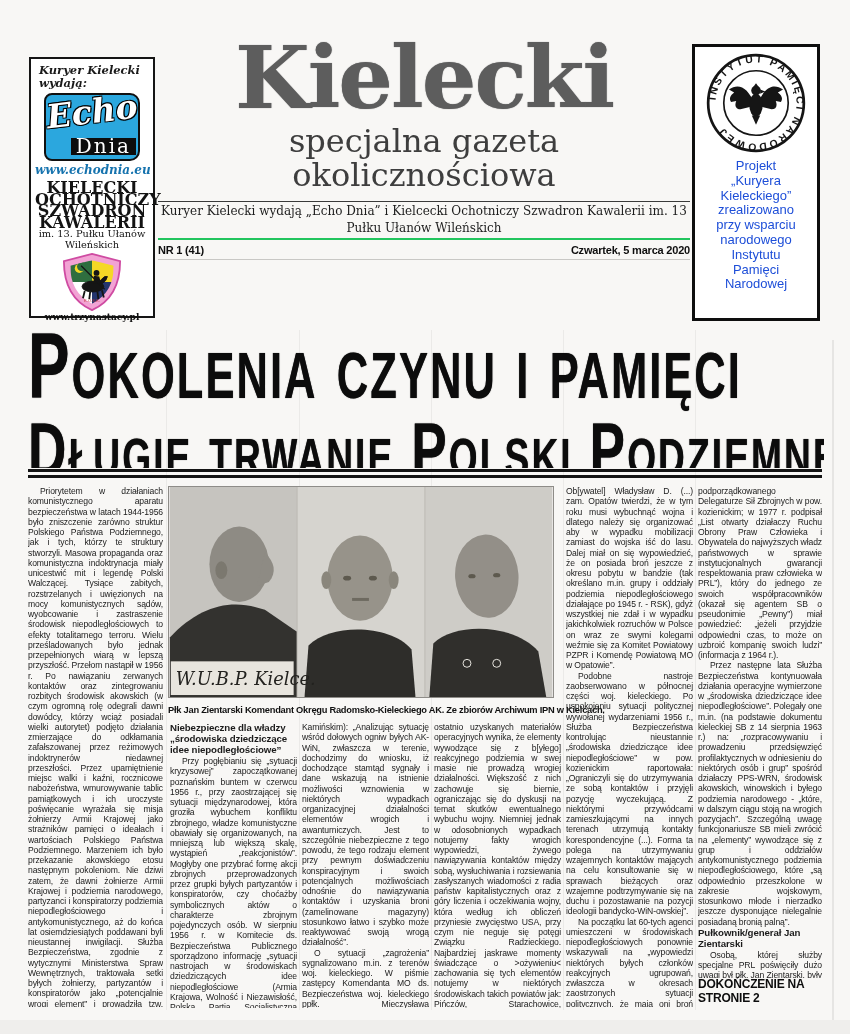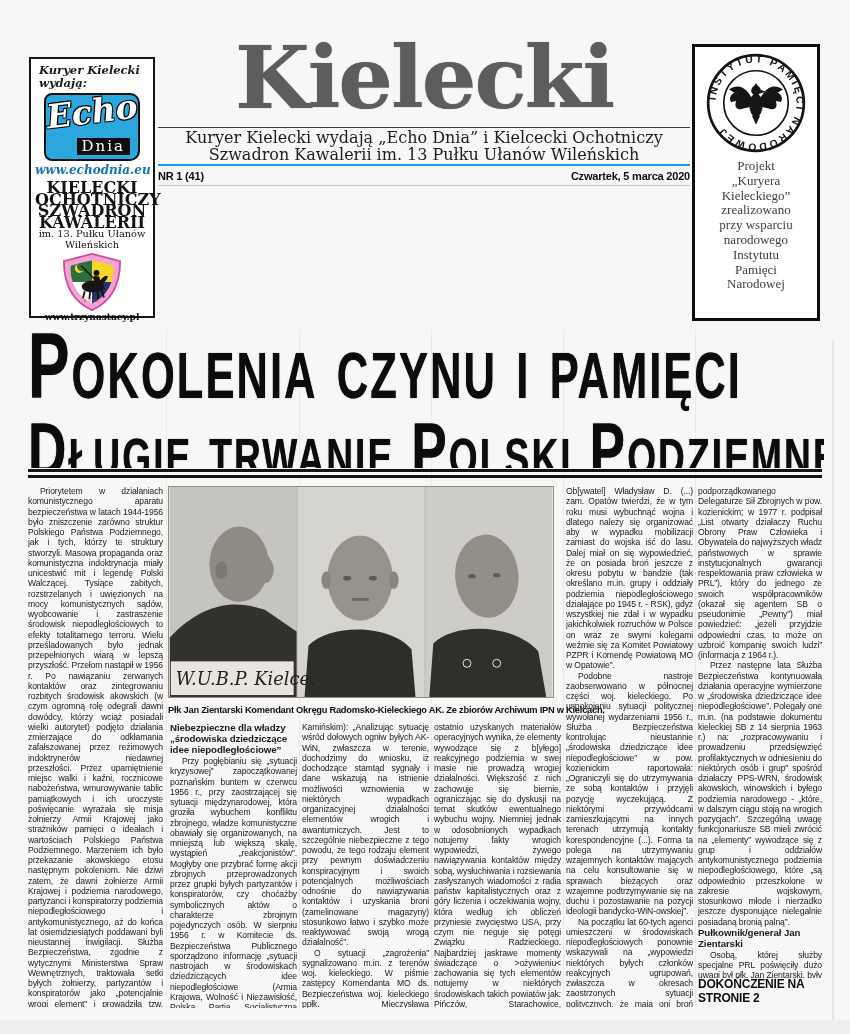--- a/index.html
+++ b/index.html
@@ -11,44 +11,44 @@
   
   .box-left{position:absolute;left:29px;top:57px;width:126px;height:261px;background:#fff;
     border:2px solid #151515;padding:5px 4px;box-sizing:border-box;text-align:center;}
   .pub-label{font-family:"DejaVu Serif",serif;font-style:italic;font-weight:bold;
     font-size:11.5px;line-height:12.5px;text-align:left;color:#1a1a1a;padding-left:4px;}
   .echo-logo{position:relative;width:96px;height:68px;margin:4px auto 2px;background:#2ba7de;
     border:2px solid #101010;border-radius:8px 10px 10px 8px;box-sizing:border-box;overflow:hidden;}
   .echo-word{display:block;font-family:"DejaVu Serif",serif;font-style:italic;font-weight:bold;
     font-size:33px;line-height:30px;color:#fff;transform:rotate(-7deg);margin-top:2px;
     text-shadow:1px 1px 0 #000,-1px 1px 0 #000,1px -1px 0 #000,-1px -1px 0 #000;}
-  .dnia-bar{position:absolute;right:8px;bottom:4px;background:#0d0d0d;color:#fff;
-    font-family:"DejaVu Serif",serif;font-size:15px;line-height:17px;letter-spacing:2px;padding:0 5px;}
+  .dnia-bar{position:absolute;right:2px;bottom:4px;background:#0d0d0d;color:#fff;
+    font-family:"DejaVu Serif",serif;font-size:20px;line-height:17px;letter-spacing:2px;padding:0 5px;}
   .echo-url{font-family:"DejaVu Serif",serif;font-style:italic;font-weight:bold;font-size:12px;color:#1673ae;}
   .squadron{font-family:"DejaVu Serif",serif;font-weight:bold;font-size:16px;line-height:11.5px;
     color:#131313;margin-top:5px;}
   .squadron-sub{font-family:"DejaVu Serif",serif;font-size:9.8px;line-height:11px;color:#131313;}
   .crest{margin:3px auto 1px;display:block;}
   .squadron-url{font-family:"DejaVu Serif",serif;font-weight:bold;font-size:9px;color:#111;}
 
   
   .masthead{position:absolute;left:158px;top:38px;width:532px;text-align:center;}
   .mast-title{font-family:"DejaVu Serif",serif;font-weight:bold;color:#5d5d5d;
     font-size:86px;line-height:80px;letter-spacing:-2px;text-shadow:0 0 1px #777;}
   .mast-sub{font-family:"DejaVu Serif",serif;color:#3e3e3e;font-size:32px;line-height:34px;margin-top:6px;}
-  .pub-line{border-top:1px solid #3a3a3a;border-bottom:2px solid #0ea5e9;margin-top:9px;
-    font-family:"DejaVu Serif",serif;font-size:16px;line-height:17px;color:#1d1d1d;padding:1px 0;}
+  .pub-line{border-top:1px solid #3a3a3a;border-bottom:2px solid #22c55e;margin-top:9px;
+    font-family:"DejaVu Serif",serif;font-size:12px;line-height:17px;color:#1d1d1d;padding:1px 0;}
   .issue-bar{display:flex;justify-content:space-between;align-items:center;height:19px;
     border-bottom:1px solid #c9c8c5;}
   .issue-bar span{font-weight:bold;font-size:11px;color:#0f0f0f;letter-spacing:-0.2px;}
 
   
   .box-right{position:absolute;left:692px;top:44px;width:128px;height:277px;background:#fff;
     border:3px solid #0e0e0e;box-sizing:border-box;text-align:center;padding-top:4px;}
-  .ipn-credit{font-family:Liberation Serif, serif;font-size:13px;line-height:14.8px;color:#404040;}
+  .ipn-credit{font-family:Liberation Sans, sans-serif;font-size:13px;line-height:14.8px;color:#1d4ed8;}
 
   
   .headline-wrap{position:absolute;left:28px;top:324px;width:796px;height:144px;overflow:hidden;}
   .headline{font-family:"Liberation Sans",sans-serif;font-weight:bold;font-variant:small-caps;
     color:#0c0c0c;white-space:nowrap;transform-origin:left top;letter-spacing:3px;
     text-shadow:0 0 1px #222;}
   .hl1{font-size:93px;line-height:84px;transform:scale(0.67,1);}
   .hl2{font-size:76px;line-height:72px;transform:scale(0.70,1);margin-top:6px;}
   .double-rule{position:absolute;left:28px;top:469px;width:794px;height:3px;
     border-top:3px solid #141414;border-bottom:3px solid #141414;}
@@ -122,20 +122,21 @@
         <line x1="47" y1="41" x2="49" y2="49" stroke-width="2"></line>
         <line x1="24" y1="14" x2="50" y2="40" stroke-width="1.4"></line>
       </g>
       <text x="36" y="54" font-size="4.5" text-anchor="middle" fill="#c03030" font-family="Liberation Sans, sans-serif">K.O.S.K.</text>
     </svg>
     <div class="squadron-url">www.trzynastacy.pl</div>
   </div>
 
   <div class="masthead">
     <div class="mast-title">Kielecki</div>
+    <div class="mast-sub">specjalna gazeta okolicznościowa</div>
     <div class="pub-line">Kuryer Kielecki wydają „Echo Dnia” i Kielcecki Ochotniczy Szwadron Kawalerii im. 13 Pułku Ułanów Wileńskich</div>
     <div class="issue-bar">
       <span>NR 1 (41)</span>
       <span>Czwartek, 5 marca 2020</span>
     </div>
   </div>
 
   <div class="box-right">
     <svg width="104" height="104" viewBox="0 0 100 100">
       <defs>

